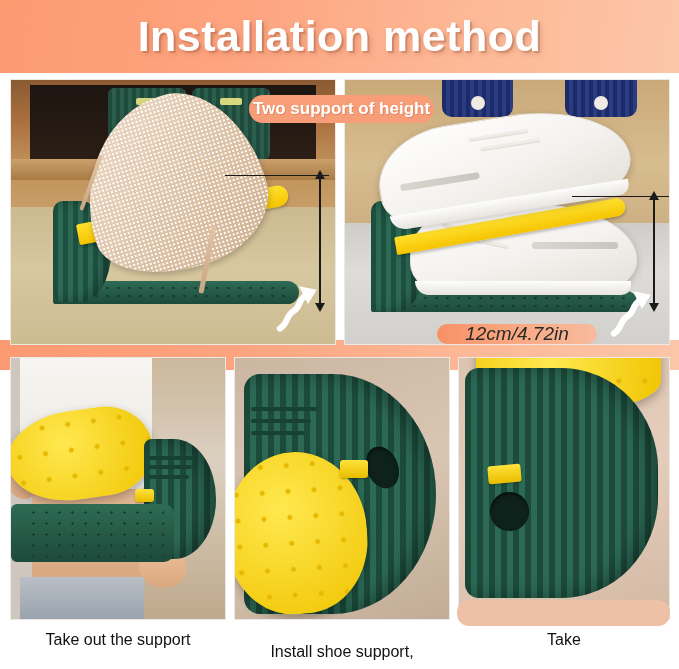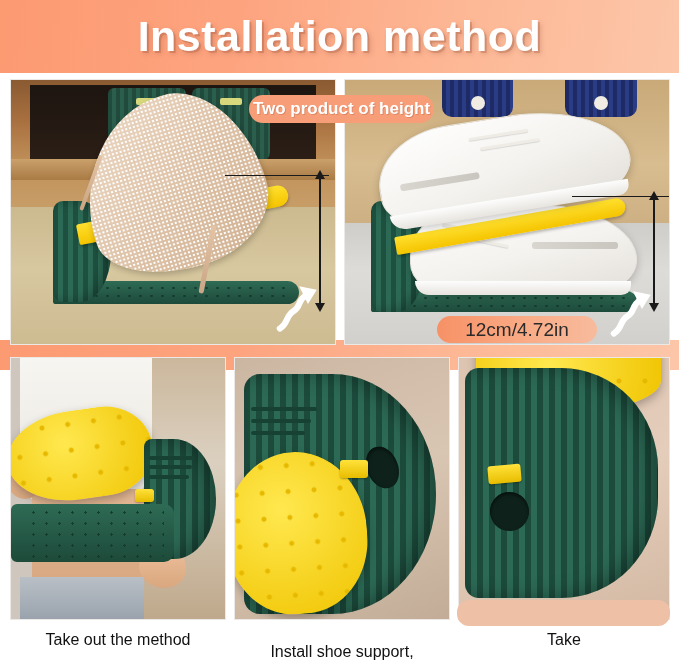--- a/index.html
+++ b/index.html
@@ -37,21 +37,21 @@
 
   
   .pill { position:absolute; border-radius:16px; display:flex; align-items:center;
           justify-content:center; white-space:nowrap; z-index:30; }
   .pill-head { background:#f79e78; color:#ffffff; font-weight:bold; font-size:17px;
                text-shadow:1px 1px 0 rgba(160,85,60,.3); }
   .pill-dim { background:linear-gradient(90deg,#f79166 0%,#f9ab86 55%,#f7bb9d 100%);
               color:#2a2a2a; font-size:19px; }
   #pill-two-levels { left:249px; top:95px; width:185px; height:28px; }
   #pill-dim-left   { left:103px; top:314px; width:160px; height:31px; }
-  #pill-dim-right  { left:437px; top:316px; width:160px; height:27px; }
+  #pill-dim-right  { left:437px; top:324px; width:160px; height:20px;font-style:italic; }
   #pill-ghost-right{ left:457px; top:600px; width:213px; height:26px;
                      background:#eec0a6; border-radius:12px 12px 12px 12px; z-index:5; }
 
   
   .caption { position:absolute; top:630px; text-align:center; font-size:16px; color:#111;
              line-height:1.25; }
   #cap1 { left:10px;  width:216px; }
   #cap2 { left:234px; width:216px;margin-top:12px; }
   #cap3 { left:458px; width:212px; }
 
@@ -282,22 +282,22 @@
       <div class="yellow-disc" style="left:8%;top:-6%;width:88%;height:26%;border-radius:0 0 44% 44%;"></div>
       <div class="green-shell" style="left:3%;top:4%;width:92%;height:88%;border-radius:14px 50% 50% 14px/14px 44% 44% 14px;">
         <div class="yellow-tab" style="left:12%;top:42%;width:17%;height:8%;transform:rotate(-5deg);"></div>
         <div class="oval-hole" style="left:13%;top:54%;width:20%;height:17%;transform:rotate(-10deg);"></div>
       </div>
     </div>
   </div>
 
   <div class="pill" id="pill-ghost-right"></div>
 
-  <div class="pill pill-head" id="pill-two-levels">Two product of height</div>
+  <div class="pill pill-head" id="pill-two-levels">Two support of height</div>
   <div class="pill pill-dim" id="pill-dim-right">12cm/4.72in</div>
 
-  <div class="caption" id="cap1">Take out the method</div>
+  <div class="caption" id="cap1">Take out the support</div>
   <div class="caption" id="cap2">
     <div>Install shoe support,</div>
   </div>
   <div class="caption" id="cap3">Take</div>
 
 </div>
 
 </body></html>

